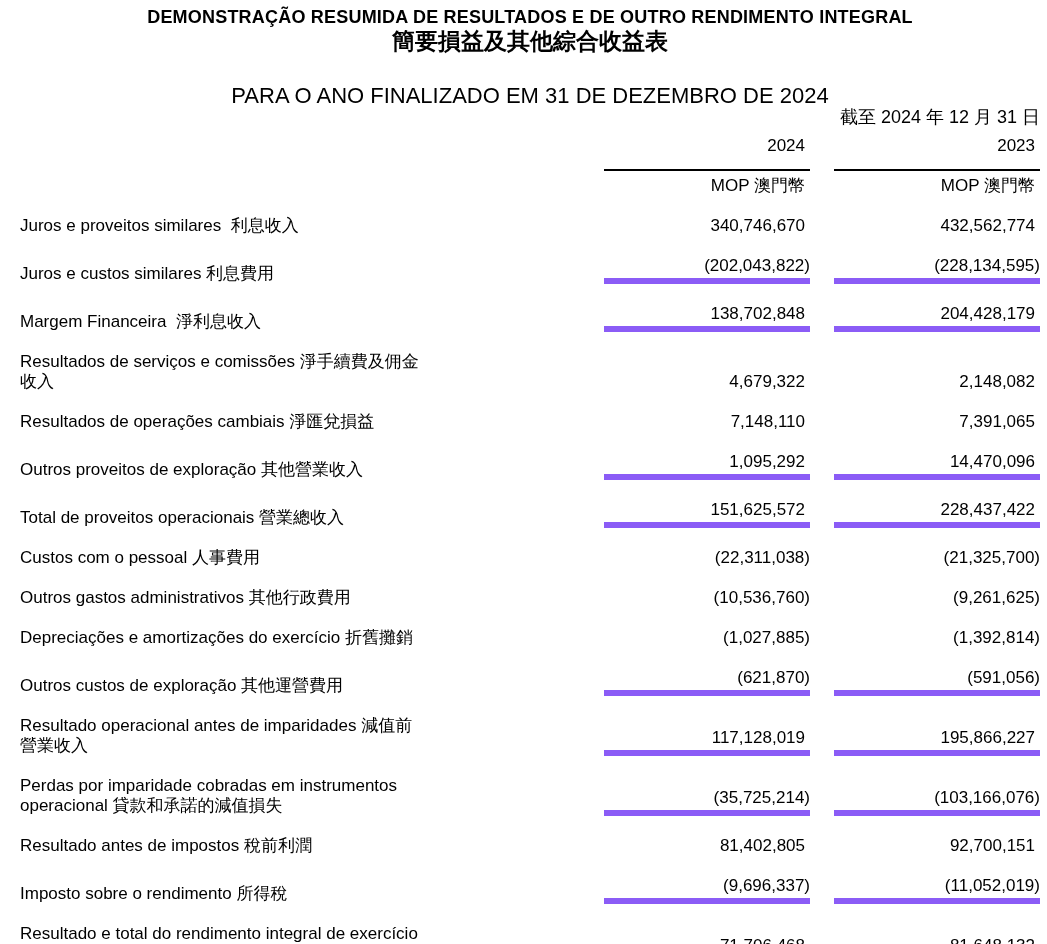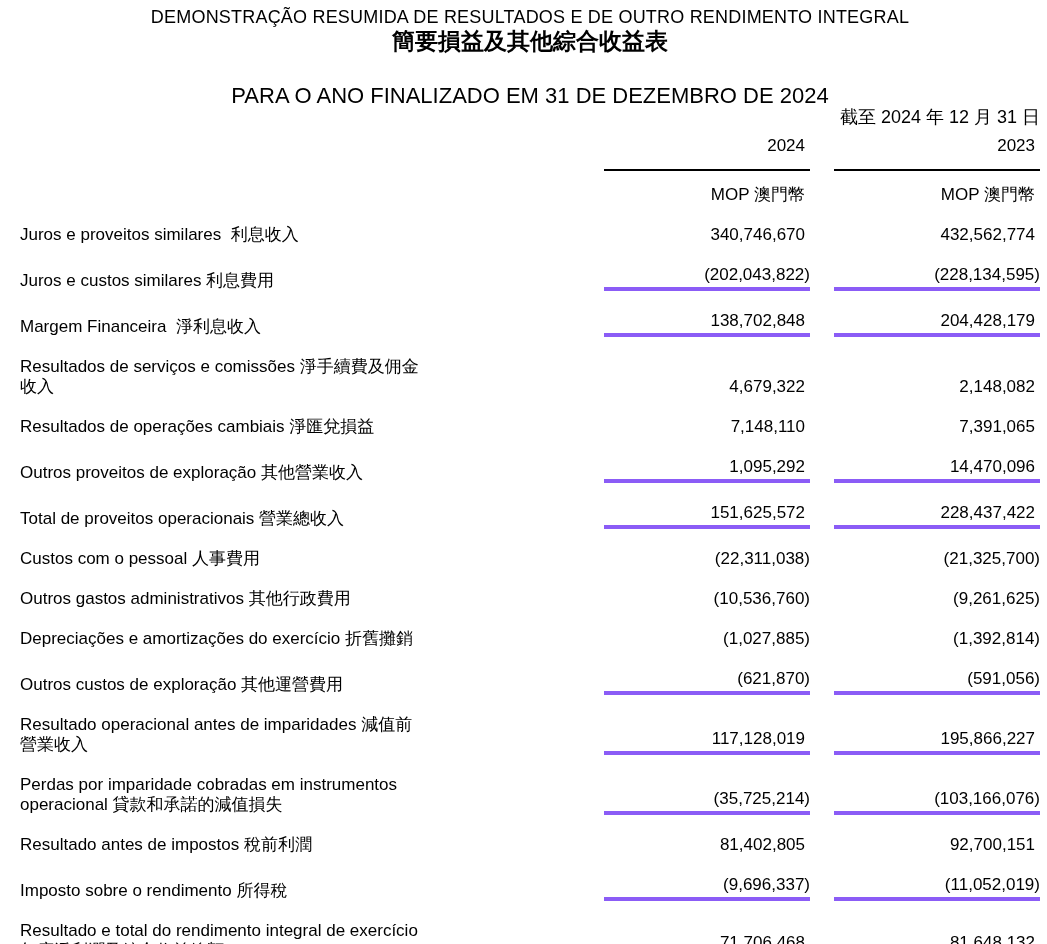--- a/index.html
+++ b/index.html
@@ -10,21 +10,21 @@
     overflow: hidden;
     color: #000000;
     font-family: "Liberation Sans", "DejaVu Sans", sans-serif;
     font-size: 17px;
     line-height: 20px;
   }
   .doc { padding: 6px 7px 0 20px; }
 
   .title-pt {
     text-align: center;
-    font-weight: normal;
+    font-weight: bold;
     font-size: 18px;
     line-height: 22px;
     letter-spacing: 0.2px;
   }
   .title-zh {
     text-align: center;
     font-weight: bold;
     font-size: 23px;
     line-height: 26px;
   }
@@ -44,42 +44,42 @@
     display: flex;
     justify-content: flex-end;
     margin-top: 7px;
   }
   .col-head { width: 206px; margin-left: 24px; text-align: right; }
   .col-head .year {
     border-bottom: 2px solid #000;
     padding-right: 5px;
     padding-bottom: 13px;
   }
-  .col-head .currency { padding-right: 5px; padding-top: 14px; }
+  .col-head .currency { padding-right: 5px; padding-top: 5px; }
 
   .row {
     display: flex;
     align-items: flex-end;
     margin-top: 20px;
   }
   .row .label {
     flex: 1;
     white-space: pre-wrap;
     padding-right: 10px;
   }
   .row .val {
     width: 206px;
     margin-left: 24px;
     text-align: right;
     padding-right: 5px;
     flex: none;
   }
   .row .val.neg { padding-right: 0; }
   .row.u-single .val {
-    border-bottom: 4px solid #8b5cf6;
+    border-bottom: 6px solid #8b5cf6;
     padding-bottom: 2px;
   }
   .row.u-double .val {
     border-bottom: 6px double #000;
     padding-bottom: 2px;
   }
 </style>
 </head>
 <body>
 

